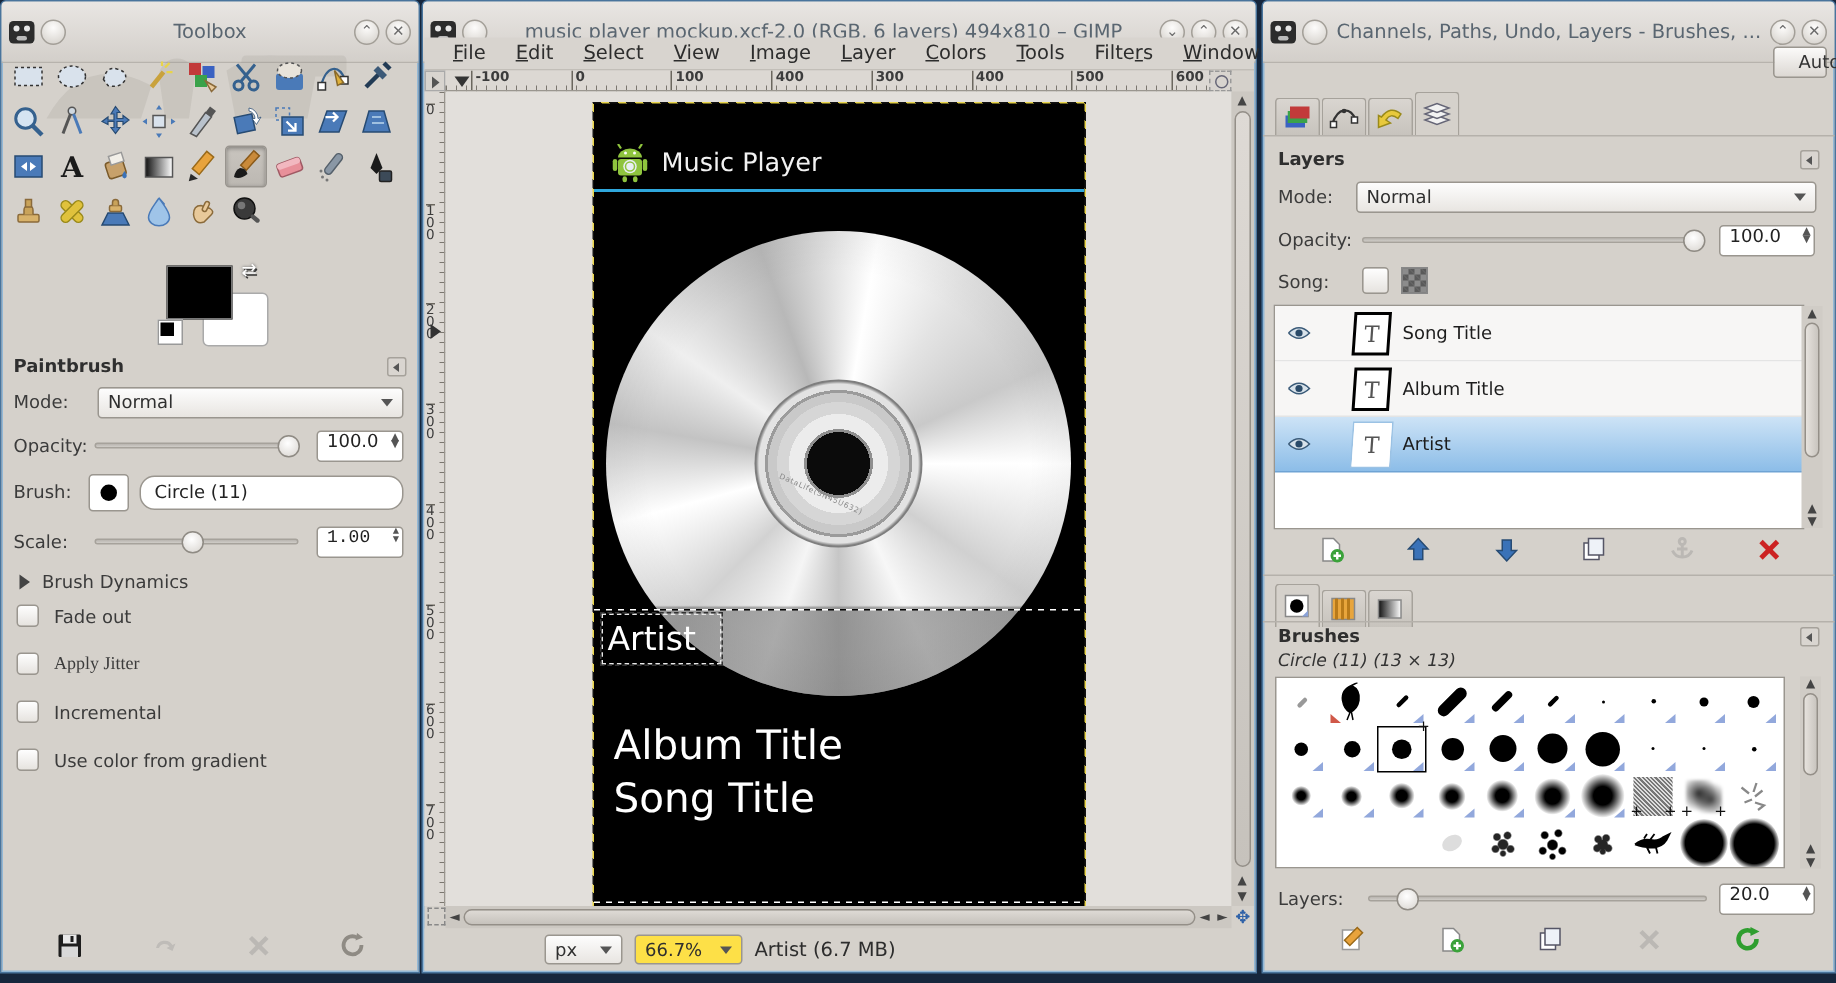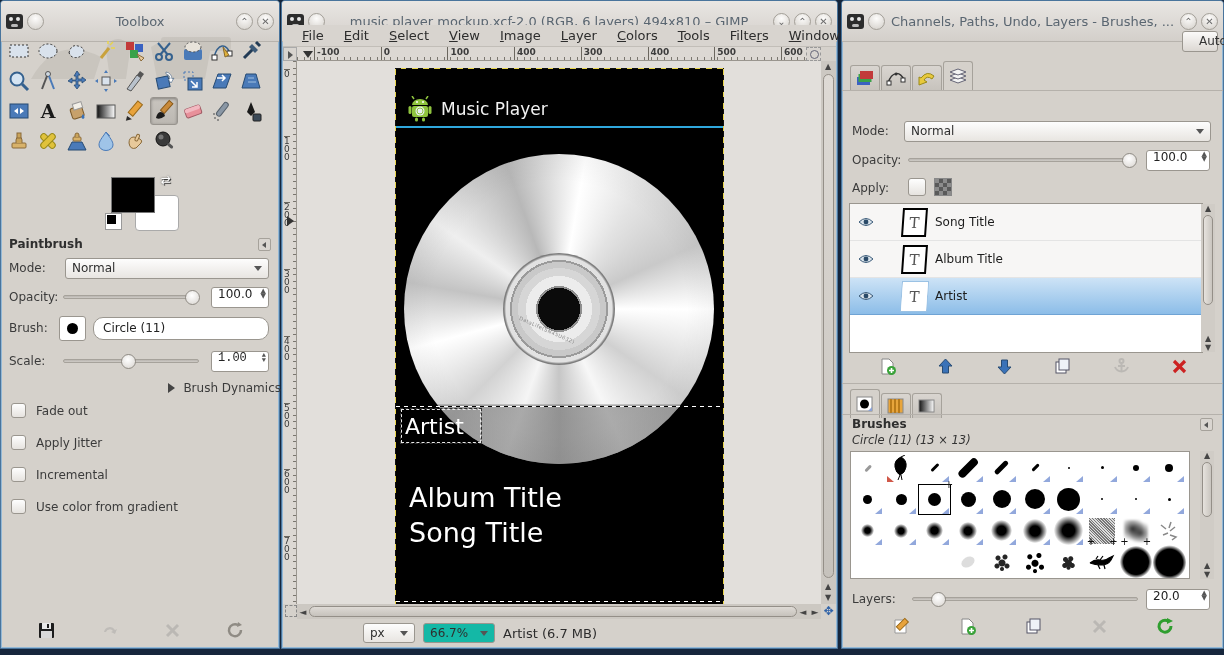--- a/index.html
+++ b/index.html
@@ -491,32 +491,32 @@
     <div class="tb-row" style="top:350px;height:20px;">
       <span class="label" style="margin-left:8px;">Scale:</span>
       <div class="slider" style="position:absolute;left:62px;width:136px;">
           <div class="handle" style="left:57px;"></div>
         </div>
       <div class="spinfield" style="position:absolute;left:210px;width:58px;height:21px;font-family:Liberation Mono, monospace;">
         <span>1.00</span>
           <span class="spin">▲<br>▼</span>
       </div>
     </div>
-    <div class="tb-row" style="top:380px;justify-content:flex-end;">
+    <div class="tb-row" style="top:380px;">
       <span style="margin-left:12px;width:0;height:0;border-top:5px solid transparent;border-bottom:5px solid transparent;border-left:7px solid #444;"></span>
       <span class="label" style="margin-left:8px;">Brush Dynamics</span>
     </div>
     <div id="tb-checks">
         <div class="tb-row" style="top: 402px;">
           <div class="checkbox" style="margin-left:10px;"></div>
           <span class="label" style="margin-left:10px;">Fade out</span>
         </div>
         <div class="tb-row" style="top: 434px;">
           <div class="checkbox" style="margin-left:10px;"></div>
-          <span class="label" style="margin-left:10px;">Apply Jitter</span>
+          <span class="label" style="margin-left:10px;font-family:Liberation Serif, serif;">Apply Jitter</span>
         </div>
         <div class="tb-row" style="top: 466px;">
           <div class="checkbox" style="margin-left:10px;"></div>
           <span class="label" style="margin-left:10px;">Incremental</span>
         </div>
         <div class="tb-row" style="top: 498px;">
           <div class="checkbox" style="margin-left:10px;"></div>
           <span class="label" style="margin-left:10px;">Use color from gradient</span>
         </div>
       </div>
@@ -660,21 +660,21 @@
     <div class="scroll-arrow">◄</div>
     <div class="scroll-arrow">►</div>
   </div>
   <div id="nav-cross">✥</div>
   <div id="quickmask"></div>
   <div id="statusbar">
     <div class="combo" style="width:52px;">
       <span>px</span>
         <span class="chev"></span>
     </div>
-    <div class="combo" style="width:72px;background:#14b8a6;">
+    <div class="combo" style="width:72px;background:#fde047;">
       <span>66.7%</span>
         <span class="chev"></span>
     </div>
     <span id="status-text">Artist (6.7 MB)</span>
   </div>
 </div>
 
 <div class="win" id="win-dock">
   <div class="titlebar">
     <div class="app-ico"></div>
@@ -719,39 +719,43 @@
               <path d="M3 14 l8 -3 8 3 -8 3 Z"></path>
               <path d="M3 10 l8 -3 8 3 -8 3 Z"></path>
               <path d="M3 6 l8 -3 8 3 -8 3 Z"></path>
             </g>
           </svg>
         </span>
       </div>
     </div>
   <div class="panel-sep" style="top:89px;"></div>
 
+  <div class="tb-row" style="top:98px;width:383px;">
+    <div class="hdr" style="margin-left:10px;">Layers</div>
+    <div class="panel-collapse" style="margin-left:auto;margin-right:12px;"></div>
+  </div>
   <div class="tb-row" style="top:119px;width:383px;height:22px;">
     <span class="label" style="margin-left:10px;">Mode:</span>
     <div class="combo" style="position:absolute;left:62px;right:14px;height:21px;">
       <span>Normal</span>
         <span class="chev"></span>
     </div>
   </div>
   <div class="tb-row" style="top:149px;width:383px;height:20px;">
     <span class="label" style="margin-left:10px;">Opacity:</span>
     <div class="slider" style="position:absolute;left:66px;width:228px;">
         <div class="handle" style="right:-2px;"></div>
       </div>
     <div class="spinfield" style="position:absolute;left:304px;width:64px;height:21px;">
       <span>100.0</span>
         <span class="spin">▲<br>▼</span>
     </div>
   </div>
   <div class="tb-row" style="top:177px;width:383px;height:20px;">
-    <span class="label" style="margin-left:10px;">Apply:</span>
+    <span class="label" style="margin-left:10px;">Song:</span>
     <div class="checkbox" style="position:absolute;left:66px;top:0;width:18px;height:18px;"></div>
     <div class="checker" style="position:absolute;left:92px;top:0;width:18px;height:18px;border:1px solid #888;"></div>
   </div>
 
   <div id="layer-list">
       <div class="layer-row">
         <span>
           <svg width="16" height="12" viewBox="0 0 16 12">
             <path d="M1 6 Q8 -1 15 6 Q8 13 1 6" fill="#d8e2ea" stroke="#3a5a78"></path>
             <circle cx="8" cy="6" r="2.4" fill="#2a4a68"></circle>

